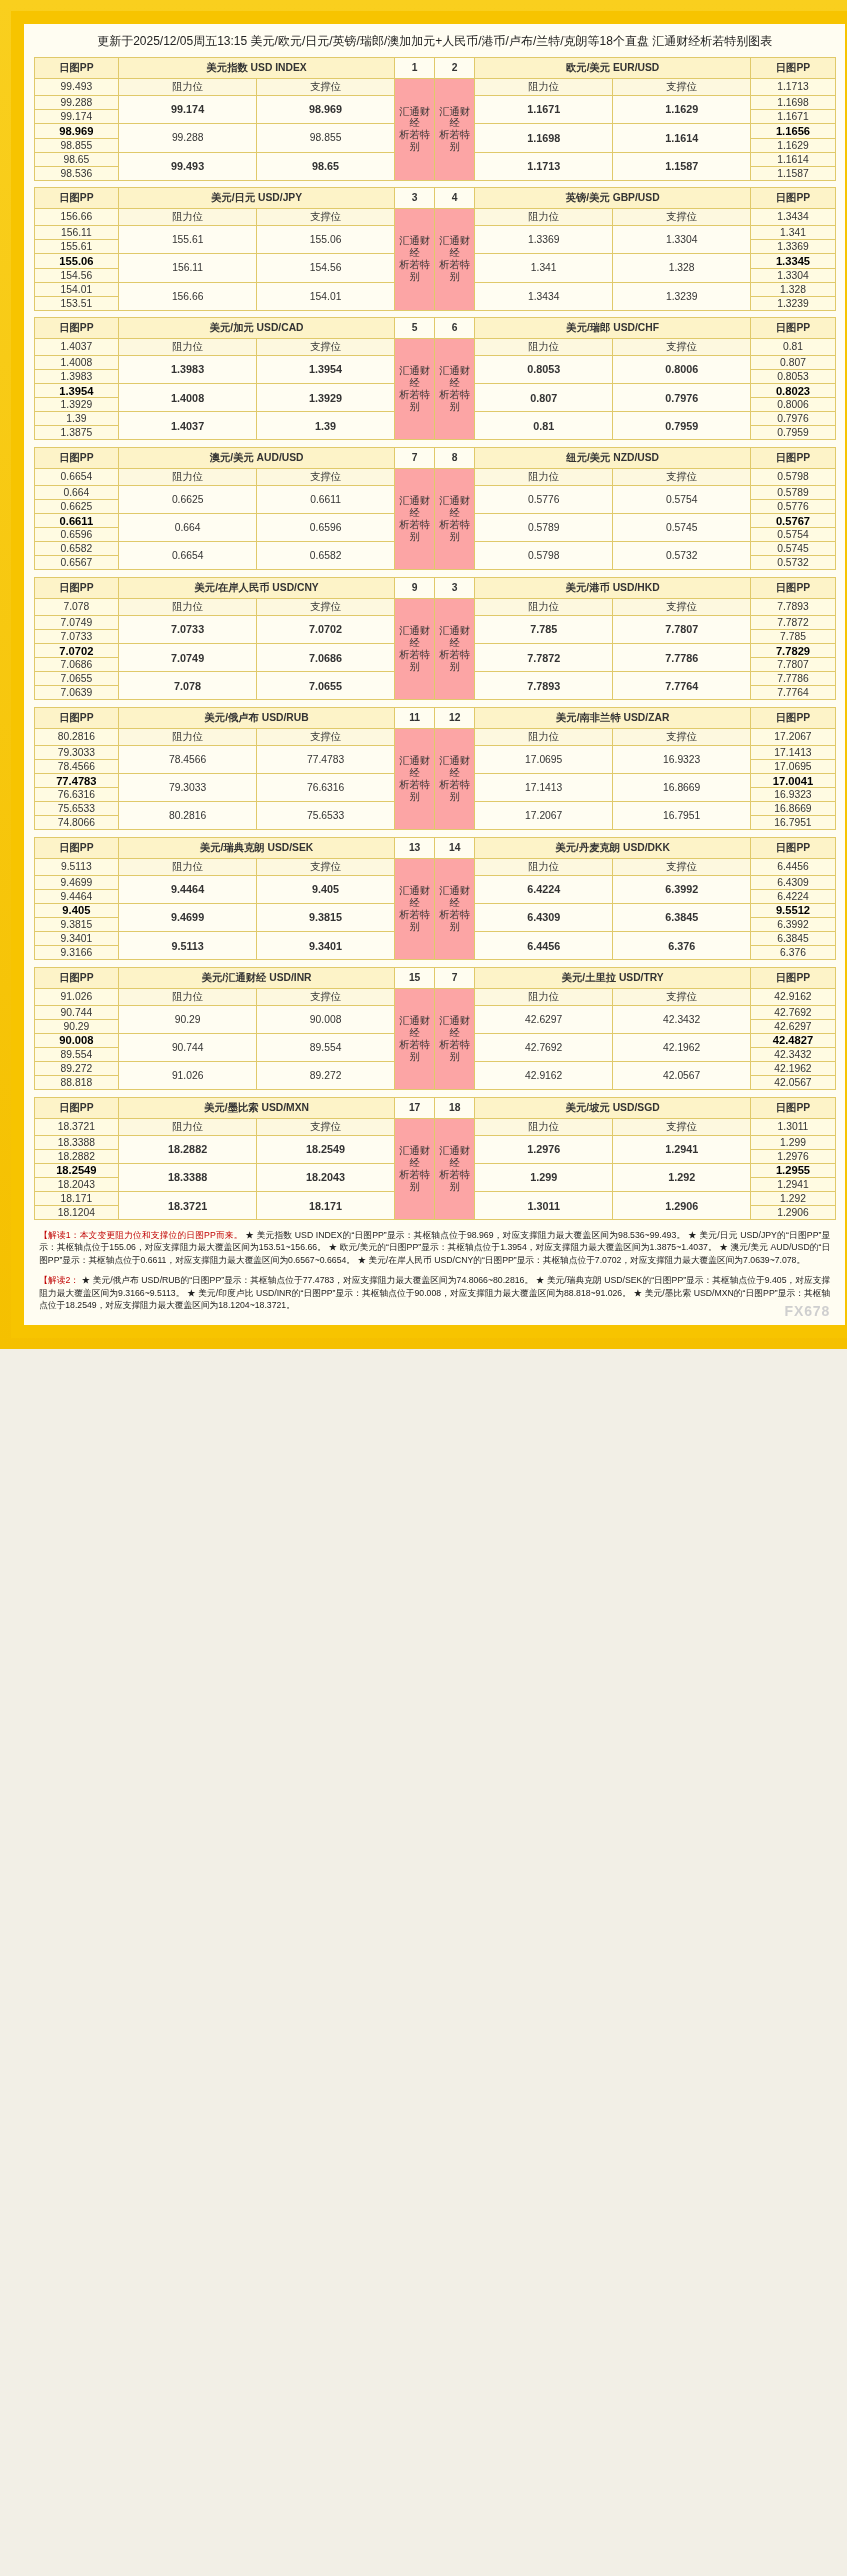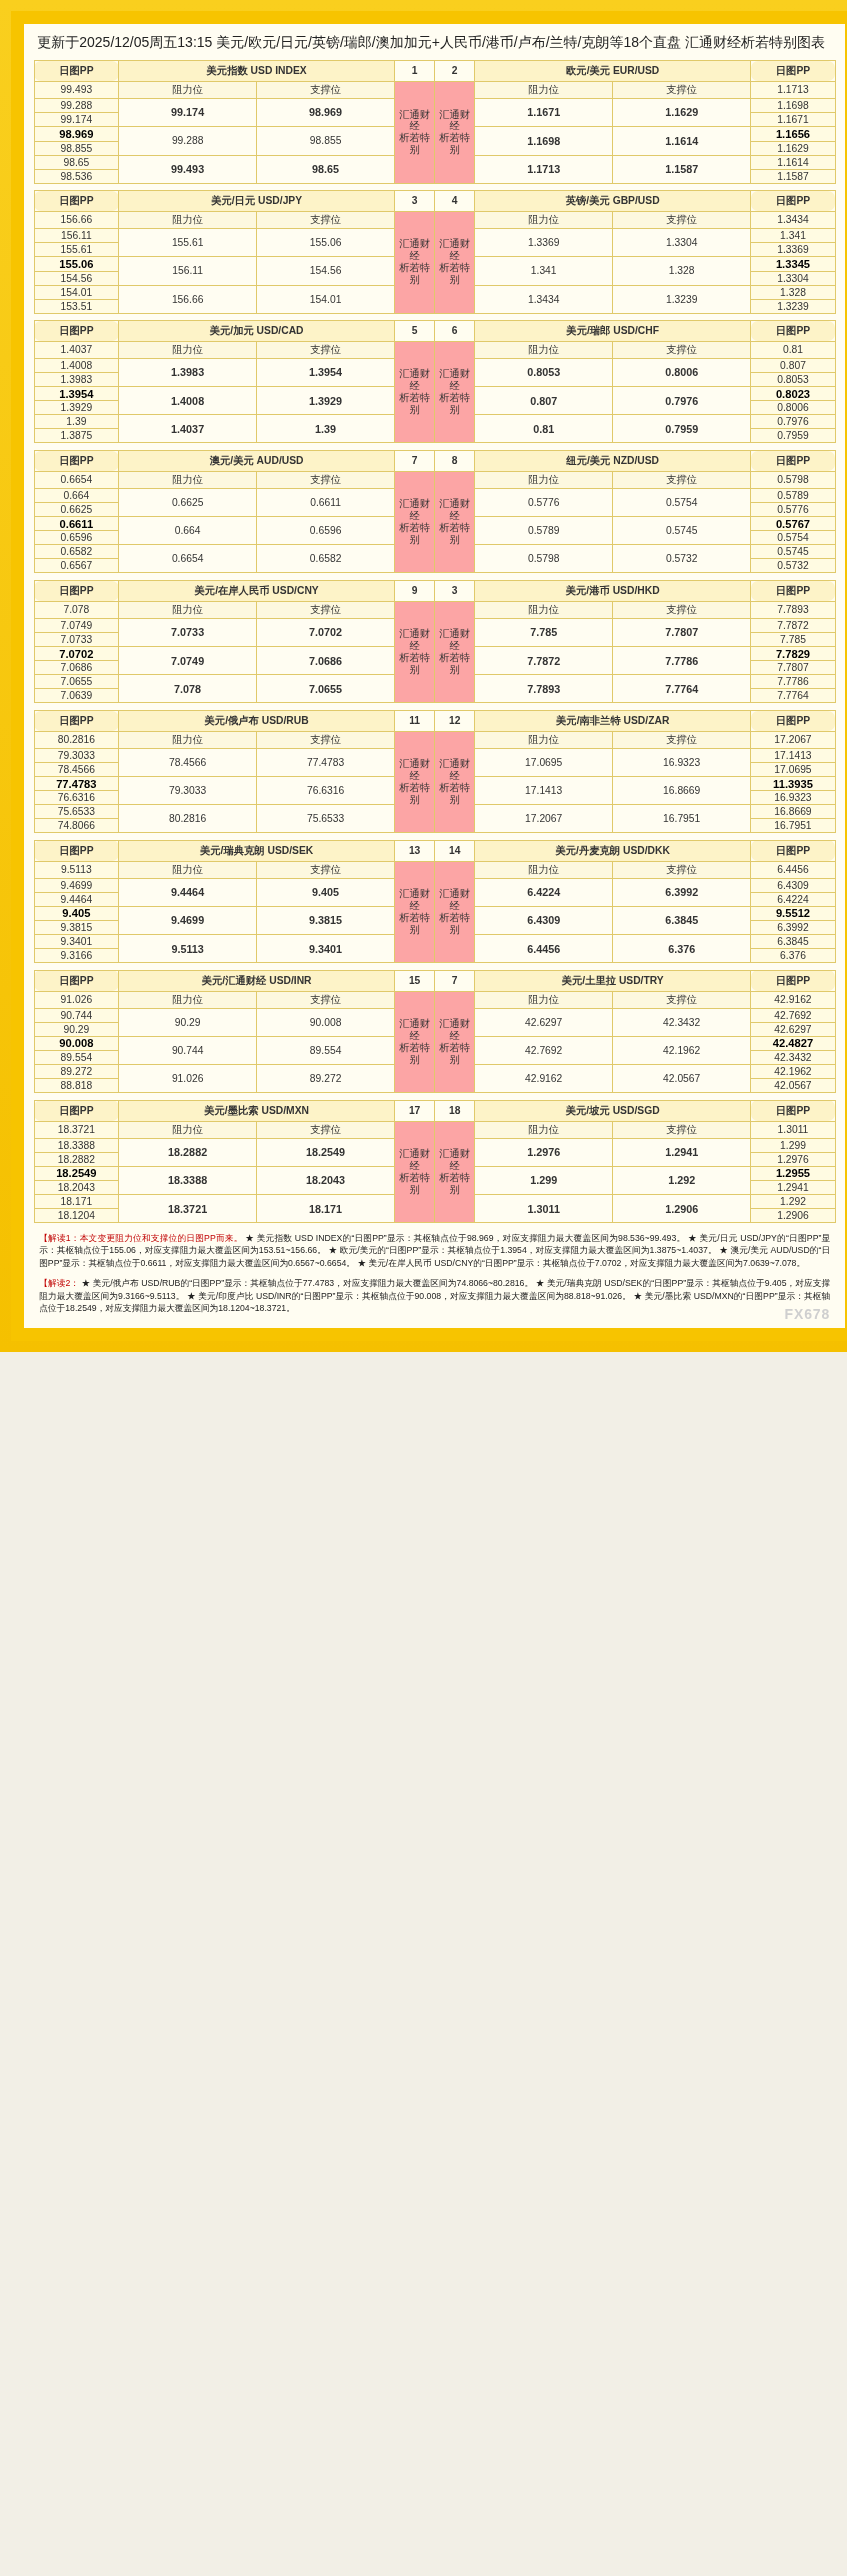--- a/index.html
+++ b/index.html
@@ -28,22 +28,23 @@
   }
   .title {
     text-align: center;
     color: #c00000;
     font-size: 18px;
     font-weight: bold;
     letter-spacing: 0.9px;
     padding: 7.5px 0 5.6px 0;
   }
   .subtitle {
-    font-size: 14px;
+    font-size: 12px;
     color: #222;
+    text-align: center;
     line-height: 1.5;
     padding: 1.9px 3.7px 7.5px 3.7px;
   }
   table.blk {
     width: 100%;
     border-collapse: collapse;
     table-layout: fixed;
     margin-bottom: 6.6px;
     background: #fffdf0;
     border: 0.9px solid #d8b400;
@@ -61,21 +62,20 @@
     font-weight: bold;
     color: #c00000;
     font-size: 11.2px;
     height: 20.6px;
   }
   .hdr-pp {
     background: #fdf3c8;
     font-weight: bold;
     color: #333;
     font-size: 10.8px;
-    border-radius: 7px;
   }
   .sub-hdr {
     background: #fdf8df;
     color: #b34700;
     font-size: 9.8px;
     height: 17px;
   }
   .pp-col {
     background: #fffbe2;
     font-size: 9.8px;
@@ -558,21 +558,21 @@
             <tr>
               <td class="pp-col">78.4566</td>
               <td class="pp-col">17.0695</td>
             </tr>
             <tr>
               <td class="pp-col bold">77.4783</td>
               <td class="val" rowspan="2">79.3033</td>
               <td class="val" rowspan="2">76.6316</td>
               <td class="val" rowspan="2">17.1413</td>
               <td class="val" rowspan="2">16.8669</td>
-              <td class="pp-col bold">11.3935</td>
+              <td class="pp-col bold">17.0041</td>
             </tr>
             <tr>
               <td class="pp-col">76.6316</td>
               <td class="pp-col">16.9323</td>
             </tr>
             <tr>
               <td class="pp-col">75.6533</td>
               <td class="val" rowspan="2">80.2816</td>
               <td class="val" rowspan="2">75.6533</td>
               <td class="val" rowspan="2">17.2067</td>

